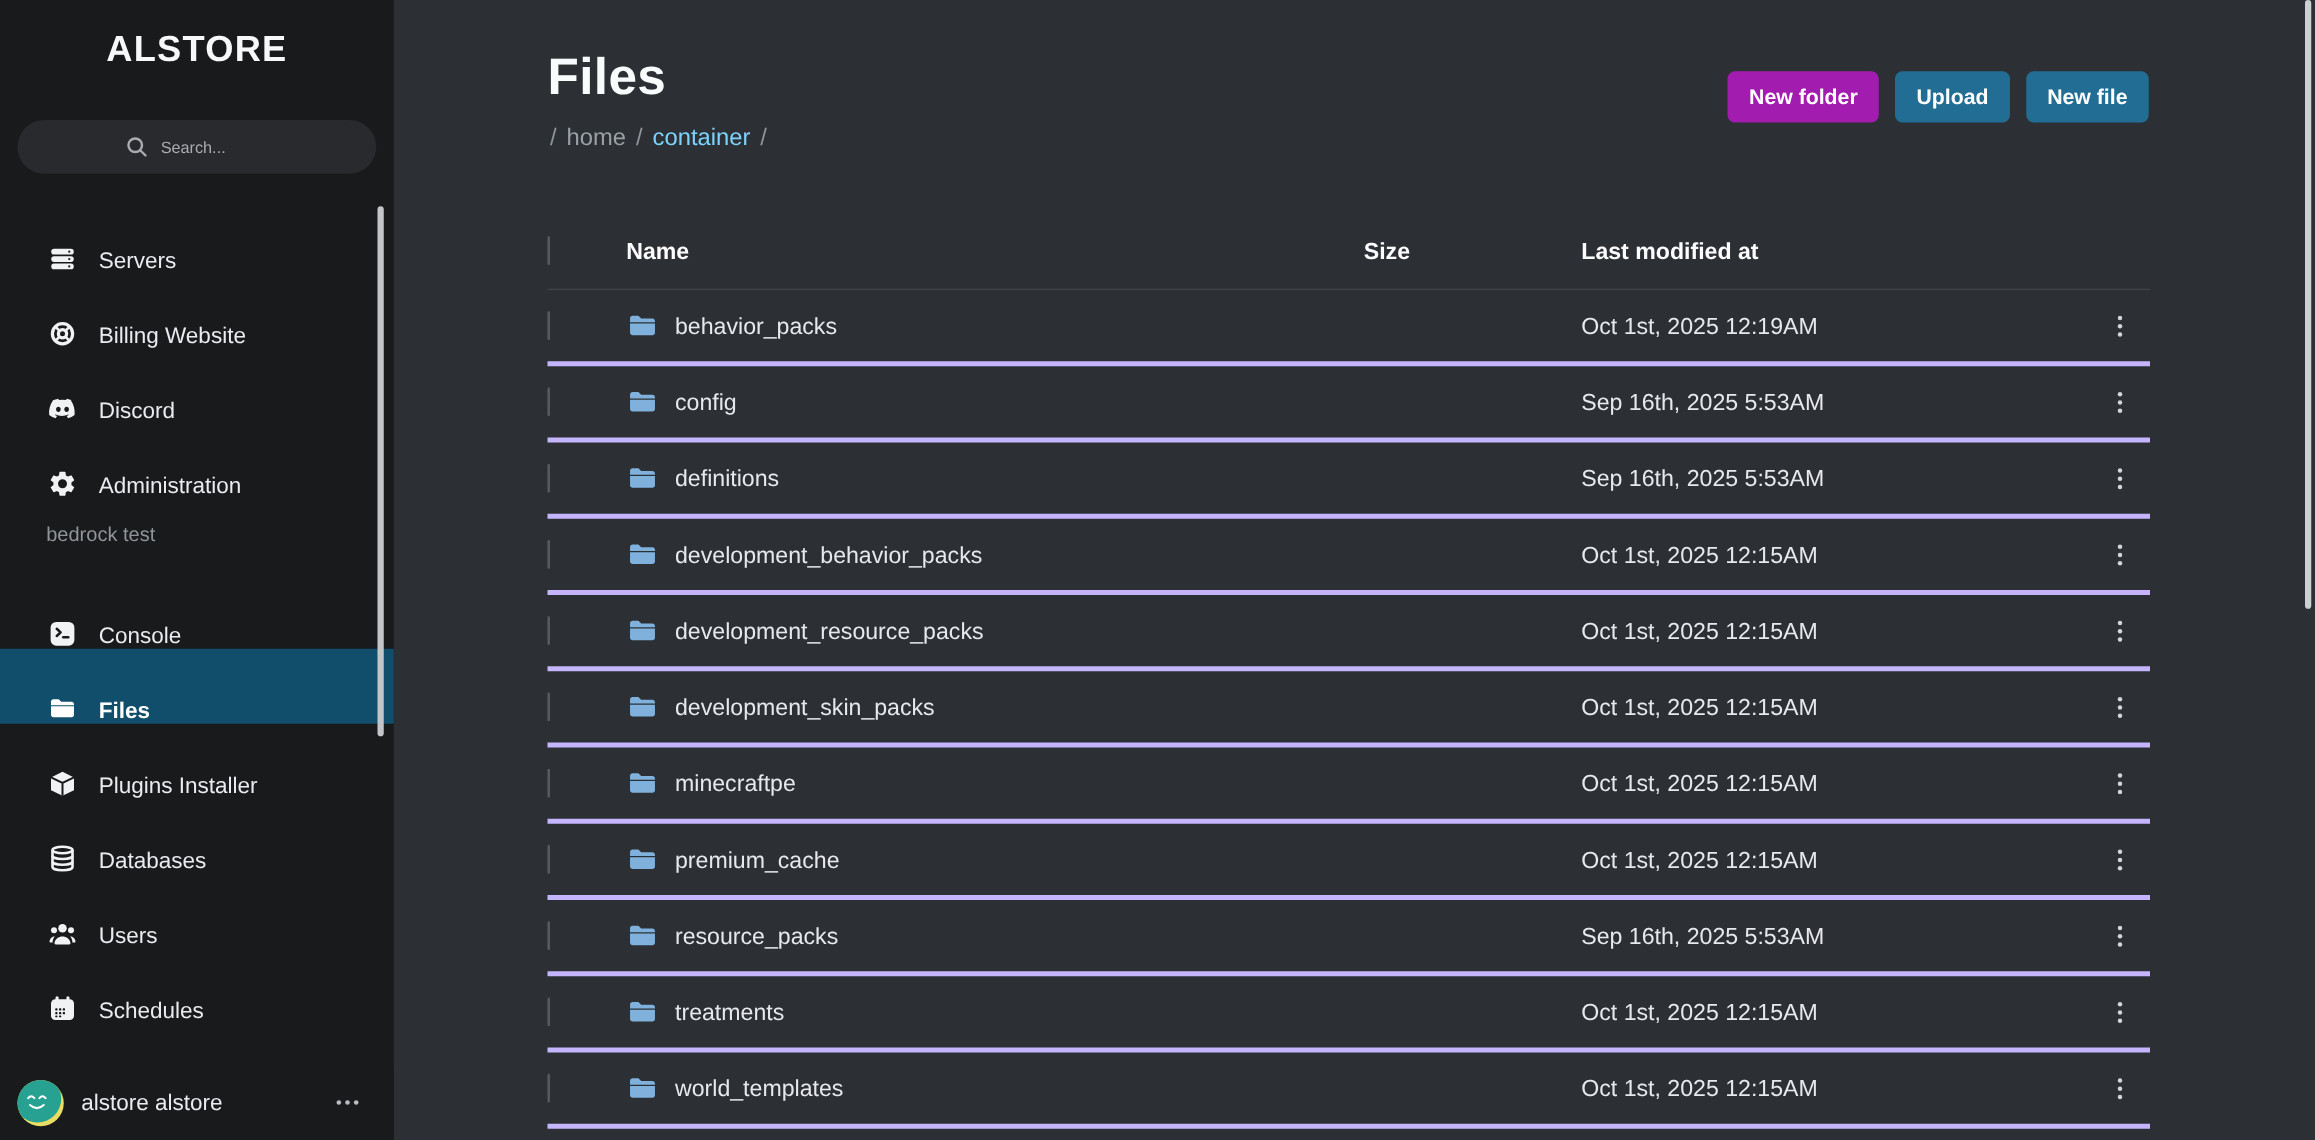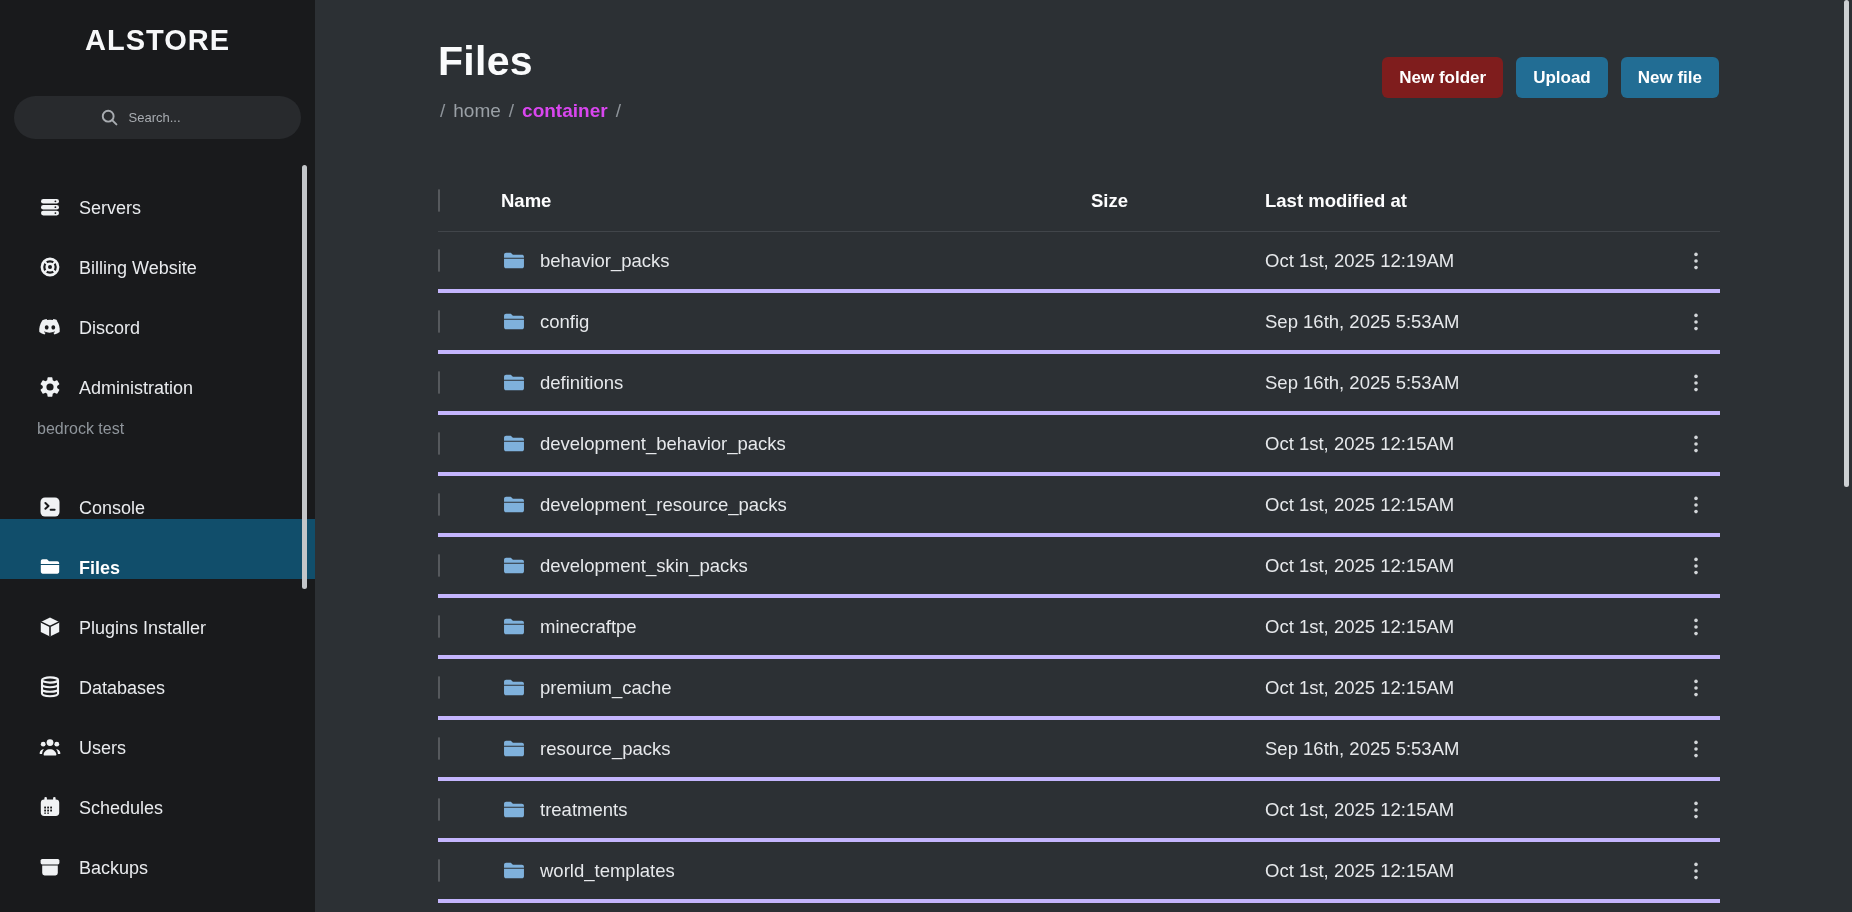--- a/index.html
+++ b/index.html
@@ -73,29 +73,29 @@
   .page-title {
     position:absolute; left:123px; top:38px;
     font-size:41px; font-weight:800; color:#fafbfc; letter-spacing:0.3px;
   }
   .breadcrumb {
     position:absolute; left:125px; top:100px; font-size:19px;
     display:flex; gap:8px; align-items:center;
   }
   .breadcrumb .sep { color:#8e949a; }
   .crumb { color:#9aa0a6; cursor:pointer; }
-  .crumb.current { color:#d946ef;font-weight:bold; }
+  .crumb.current { color:#7dd3fc; }
 
   .actions { position:absolute; top:57px; right:133px; display:flex; gap:13px; }
   .btn {
     height:41px; border-radius:6px; border:none; cursor:pointer;
     font-family:inherit; font-size:17px; font-weight:700; color:#ffffff;
     padding:0 17px; display:flex; align-items:center;
   }
-  .btn.gray { background:#7f1d1d; }
+  .btn.gray { background:#a21caf; }
   .btn.blue { background:var(--accent, #226d94); }
 
   .table { position:absolute; left:123px; top:170px; width:1282px; }
   .thead {
     height:62px; position:relative; border-bottom:1px solid #41454a;
     font-weight:700; color:#fdfdfe; font-size:18.5px;text-align:center;
   }
   .trow {
     height:61px; position:relative; border-bottom:4px solid #c4b5fd;
     font-size:18.5px; color:#e6e8eb;
@@ -252,20 +252,38 @@
         <span class="icon">
           <svg viewBox="0 0 24 24" fill="currentColor">
             <rect x="2.6" y="4" width="18.8" height="5.4" rx="1.6"></rect>
             <path d="M4.2 10.6h15.6V18a2.4 2.4 0 0 1-2.4 2.4H6.6A2.4 2.4 0 0 1 4.2 18v-7.4z"></path>
           </svg>
         </span>
         <span class="label">Backups</span>
       </div>
     </nav>
 
+  <div class="sidebar-footer">
+    <div class="avatar">
+      <div class="face"></div>
+      <svg width="37" height="37" viewBox="0 0 37 37" fill="none" stroke="#ffffff" stroke-width="1.6" stroke-linecap="round">
+        <path d="M8.5 14.5 q2.5 -3 5 0"></path>
+          <path d="M17.5 14.5 q2.5 -3 5 0"></path>
+          <path d="M10 20 q5.5 5 11 0"></path>
+      </svg>
+    </div>
+    <span class="footer-name">alstore alstore</span>
+    <span class="footer-menu">
+      <svg viewBox="0 0 24 24" fill="currentColor">
+          <circle cx="5.6" cy="12" r="1.7"></circle>
+          <circle cx="12" cy="12" r="1.7"></circle>
+          <circle cx="18.4" cy="12" r="1.7"></circle>
+        </svg>
+    </span>
+  </div>
 
   <div class="sidebar-scrollbar"></div>
 </aside>
 
 <main class="main">
   <h1 class="page-title">Files</h1>
   <div class="breadcrumb">
       <span class="sep">/</span>
       <span class="crumb">home</span>
       <span class="sep">/</span>

